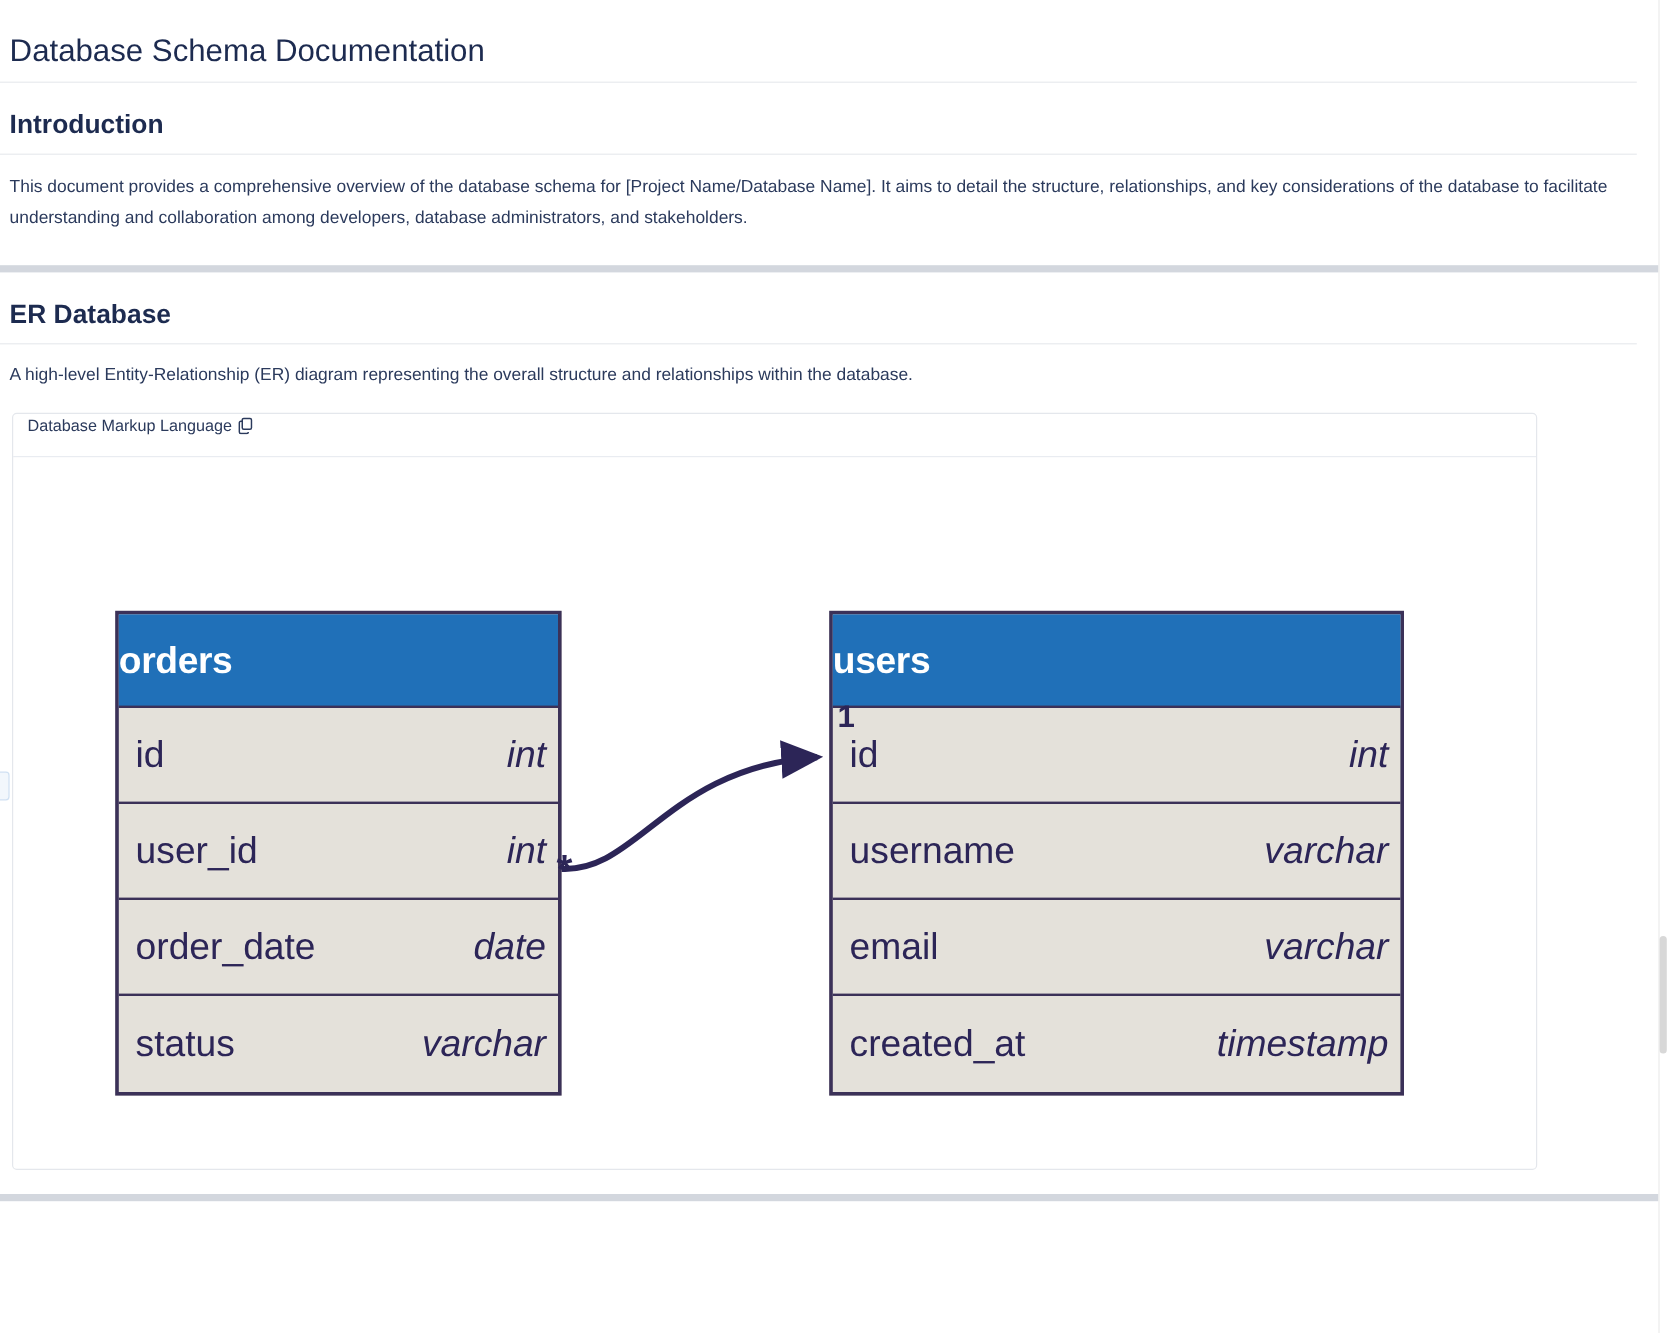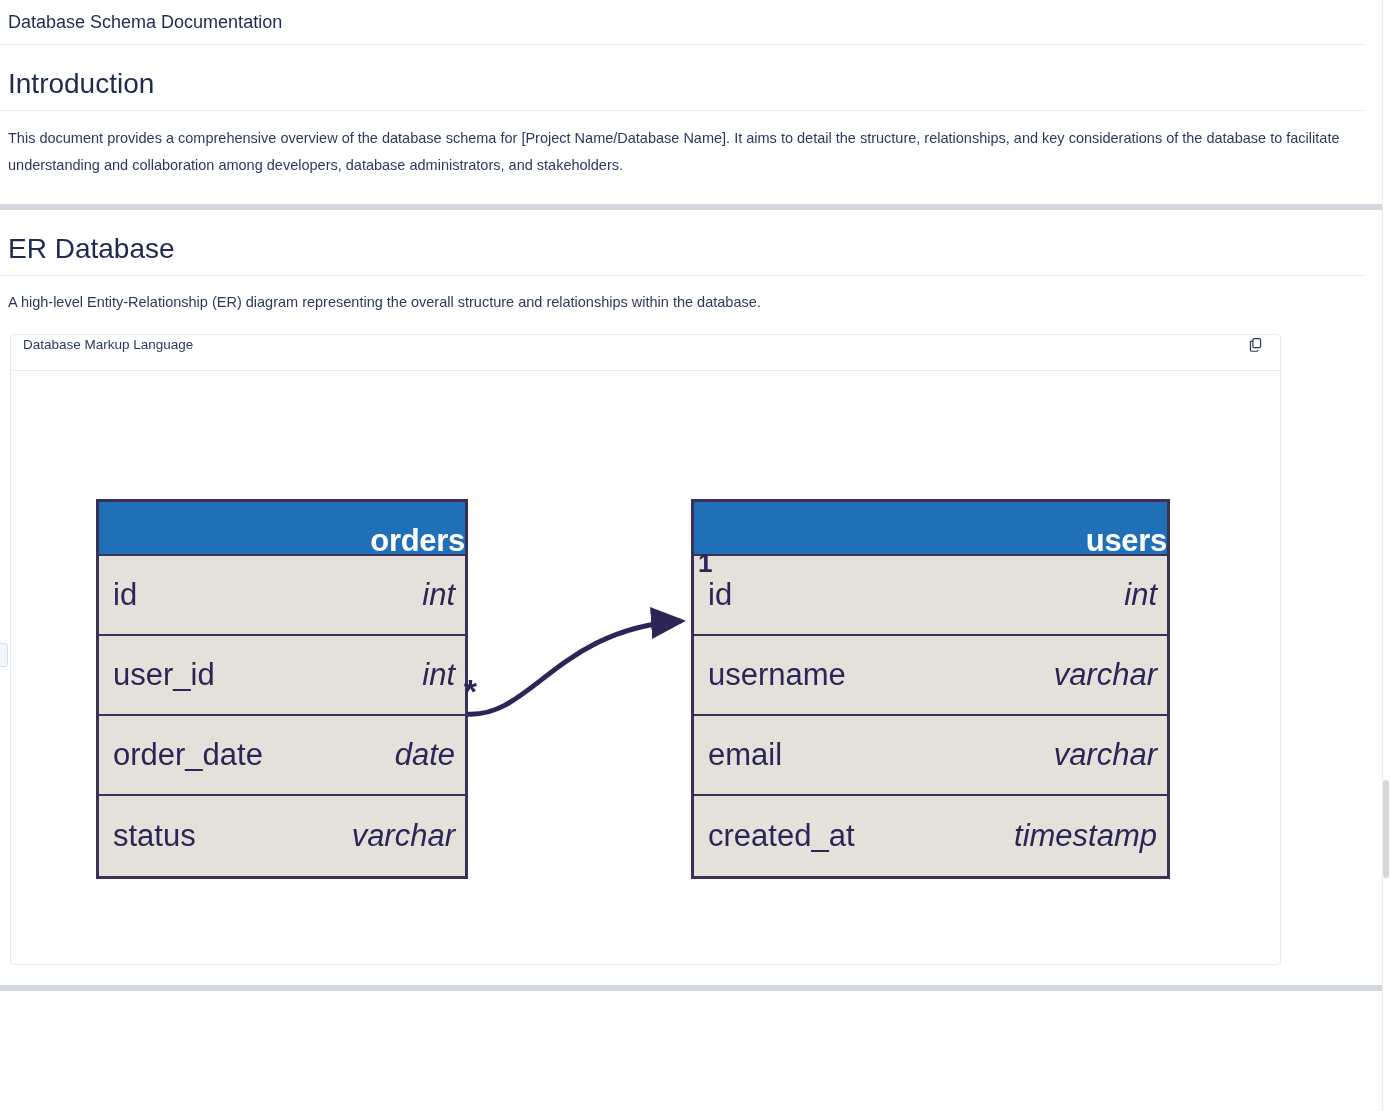--- a/index.html
+++ b/index.html
@@ -23,34 +23,34 @@
     top: 0;
     width: 1372px;
     height: 1111px;
     padding: 0;
     box-sizing: border-box;
   }
 
   
   .doc-title {
     margin: 0;
-    padding: 12px 0 10px 8px;
-    font-size: 18px;
+    padding: 27px 0 10px 8px;
+    font-size: 26px;
     font-weight: 500;
     line-height: 1.2;
     color: #1d2b50;
     border-bottom: 1px solid #e8eaee;
     width: 1364px;
     box-sizing: border-box;
   }
   .h2 {
     margin: 0;
     padding: 22px 0 10px 8px;
-    font-size: 28px;
-    font-weight: 400;
+    font-size: 22px;
+    font-weight: 700;
     line-height: 1.2;
     color: #1d2b50;
     border-bottom: 1px solid #e8eaee;
     width: 1364px;
     box-sizing: border-box;
   }
   .h3 {
     margin: 0;
     padding: 20px 0 0 8px;
     font-size: 15px;
@@ -87,21 +87,21 @@
     width: 1271px;
     border: 1px solid #e4e7ec;
     border-radius: 4px;
     background: #ffffff;
     box-sizing: border-box;
   }
   .code-header {
     height: 36px;
     display: flex;
     align-items: center;
-    justify-content: space-between;
+    justify-content: flex-start;
     padding: 0 14px 16px 12px;
     border-bottom: 1px solid #e9ecf1;
     box-sizing: border-box;
   }
   .code-lang {
     font-size: 13.5px;
     color: #2b3a5c;
     line-height: 1;
   }
   .copy-btn {
@@ -128,23 +128,23 @@
     position: absolute;
     border: 3px solid #3b3158;
     box-sizing: border-box;
     background: #e4e1da;
   }
   .entity-title {
     background: #2070b8;
     color: #ffffff;
     font-size: 31px;
     font-weight: bold;
-    text-align: right;
+    text-align: left;
     line-height: 78px;
-    height: 54px;
+    height: 78px;
     letter-spacing: -0.3px;
     border-bottom: 2px solid #3b3158;
     box-sizing: border-box;
   }
   .entity-row {
     height: 80px;
     display: flex;
     align-items: center;
     justify-content: space-between;
     padding: 0 10px 0 14px;

